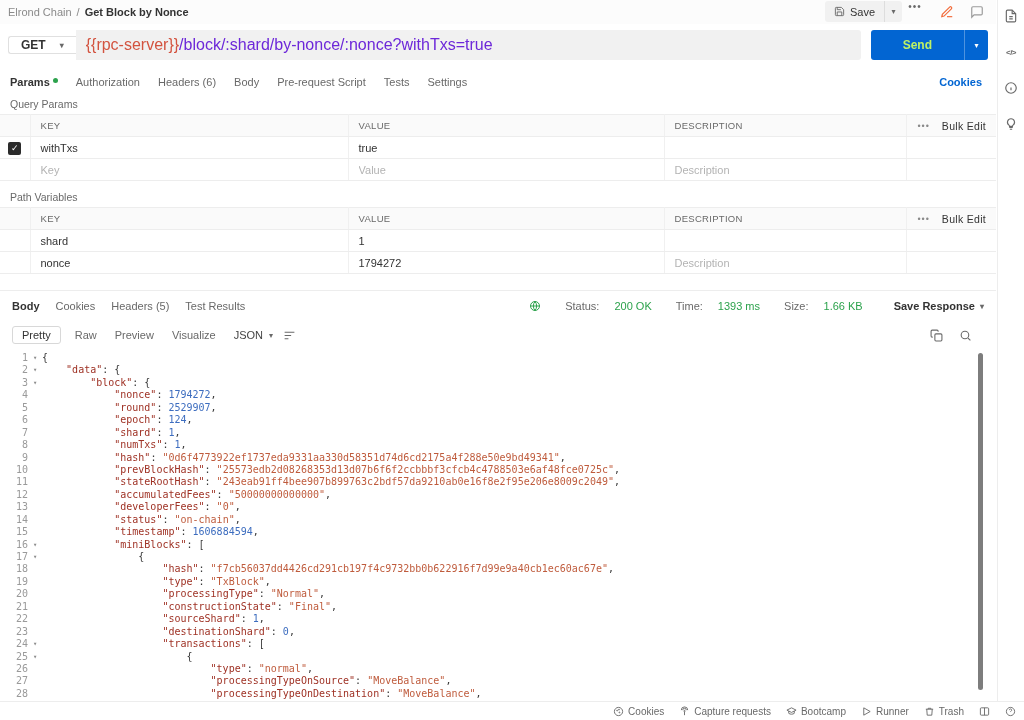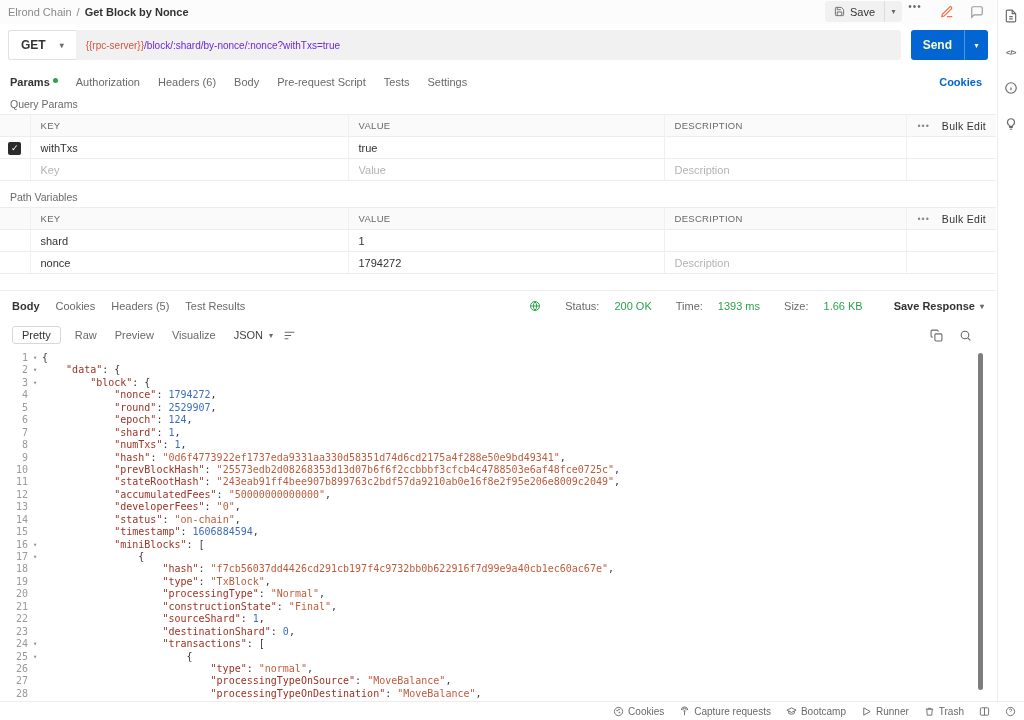--- a/index.html
+++ b/index.html
@@ -14,24 +14,24 @@
   .crumb-collection, .crumb-sep { color:#8a8a8a; }
   .crumb-request { color:#333; font-weight:700; }
   .header-actions { display:flex; align-items:flex-start; }
   .btn-save { display:flex; align-items:center; gap:5px; background:#f1f1f1; height:21px; padding:0 9px; border-radius:3px 0 0 3px; cursor:pointer; color:#333; }
   .btn-save-chevron { height:21px; width:18px; background:#f1f1f1; border-left:1px solid #ddd; border-radius:0 3px 3px 0; display:flex; align-items:center; justify-content:center; color:#696969; font-size:8px; cursor:pointer; }
   .more-btn { width:26px; text-align:center; color:#696969; letter-spacing:1px; font-size:10px; cursor:pointer; }
   .icon-btn { width:22px; height:22px; display:flex; align-items:center; justify-content:center; cursor:pointer; margin-left:8px; }
 
   
   .request-row { display:flex; align-items:center; padding:6px 8px 10px 8px; background:#fff; }
-  .method-select { height:30px; display:flex; align-items:center; gap:14px; padding:0 12px; background:#fff; border:1px solid #e0e0e0; border-right:none; border-radius:3px 0 0 3px; font-weight:600; font-size:12px; cursor:pointer; }
+  .method-select { height:18px; display:flex; align-items:center; gap:14px; padding:0 12px; background:#fff; border:1px solid #e0e0e0; border-right:none; border-radius:3px 0 0 3px; font-weight:600; font-size:12px; cursor:pointer; }
   .method-select .chev { font-size:8px; color:#696969; }
-  .url-field { flex:1; height:30px; background:#f1f1f1; border-radius:0 3px 3px 0; display:flex; align-items:center; padding:0 10px; font-size:10px; white-space:nowrap; overflow:hidden; cursor:text; }
-  .send-btn { margin-left:10px; height:30px; background:#0265d2; color:#fef9c3; font-weight:700; font-size:12px; display:flex; align-items:center; padding:0 12px; border-radius:3px 0 0 3px; cursor:pointer; }
+  .url-field { flex:1; height:30px; background:#f1f1f1; border-radius:0 3px 3px 0; display:flex; align-items:center; padding:0 10px; font-size:16px; white-space:nowrap; overflow:hidden; cursor:text; }
+  .send-btn { margin-left:10px; height:30px; background:#0265d2; color:#bef264; font-weight:700; font-size:12px; display:flex; align-items:center; padding:0 32px; border-radius:3px 0 0 3px; cursor:pointer; }
   .send-chevron { height:30px; width:24px; background:#0265d2; color:#fff; display:flex; align-items:center; justify-content:center; border-left:1px solid rgba(255,255,255,.3); border-radius:0 3px 3px 0; font-size:8px; cursor:pointer; }
 
   
   .tabs-row { display:flex; align-items:center; padding:0 10px; height:24px; position:relative; gap:18px; color:#696969; }
   .tab { cursor:pointer; }
   .tab.active { color:#333; font-weight:700; }
   .param-dot { display:inline-block; width:5px; height:5px; border-radius:50%; background:#2ca24c; margin-left:3px; vertical-align:3px; }
   .cookies-link { position:absolute; right:14px; color:#0265d2; font-weight:600; cursor:pointer; }
 
   

